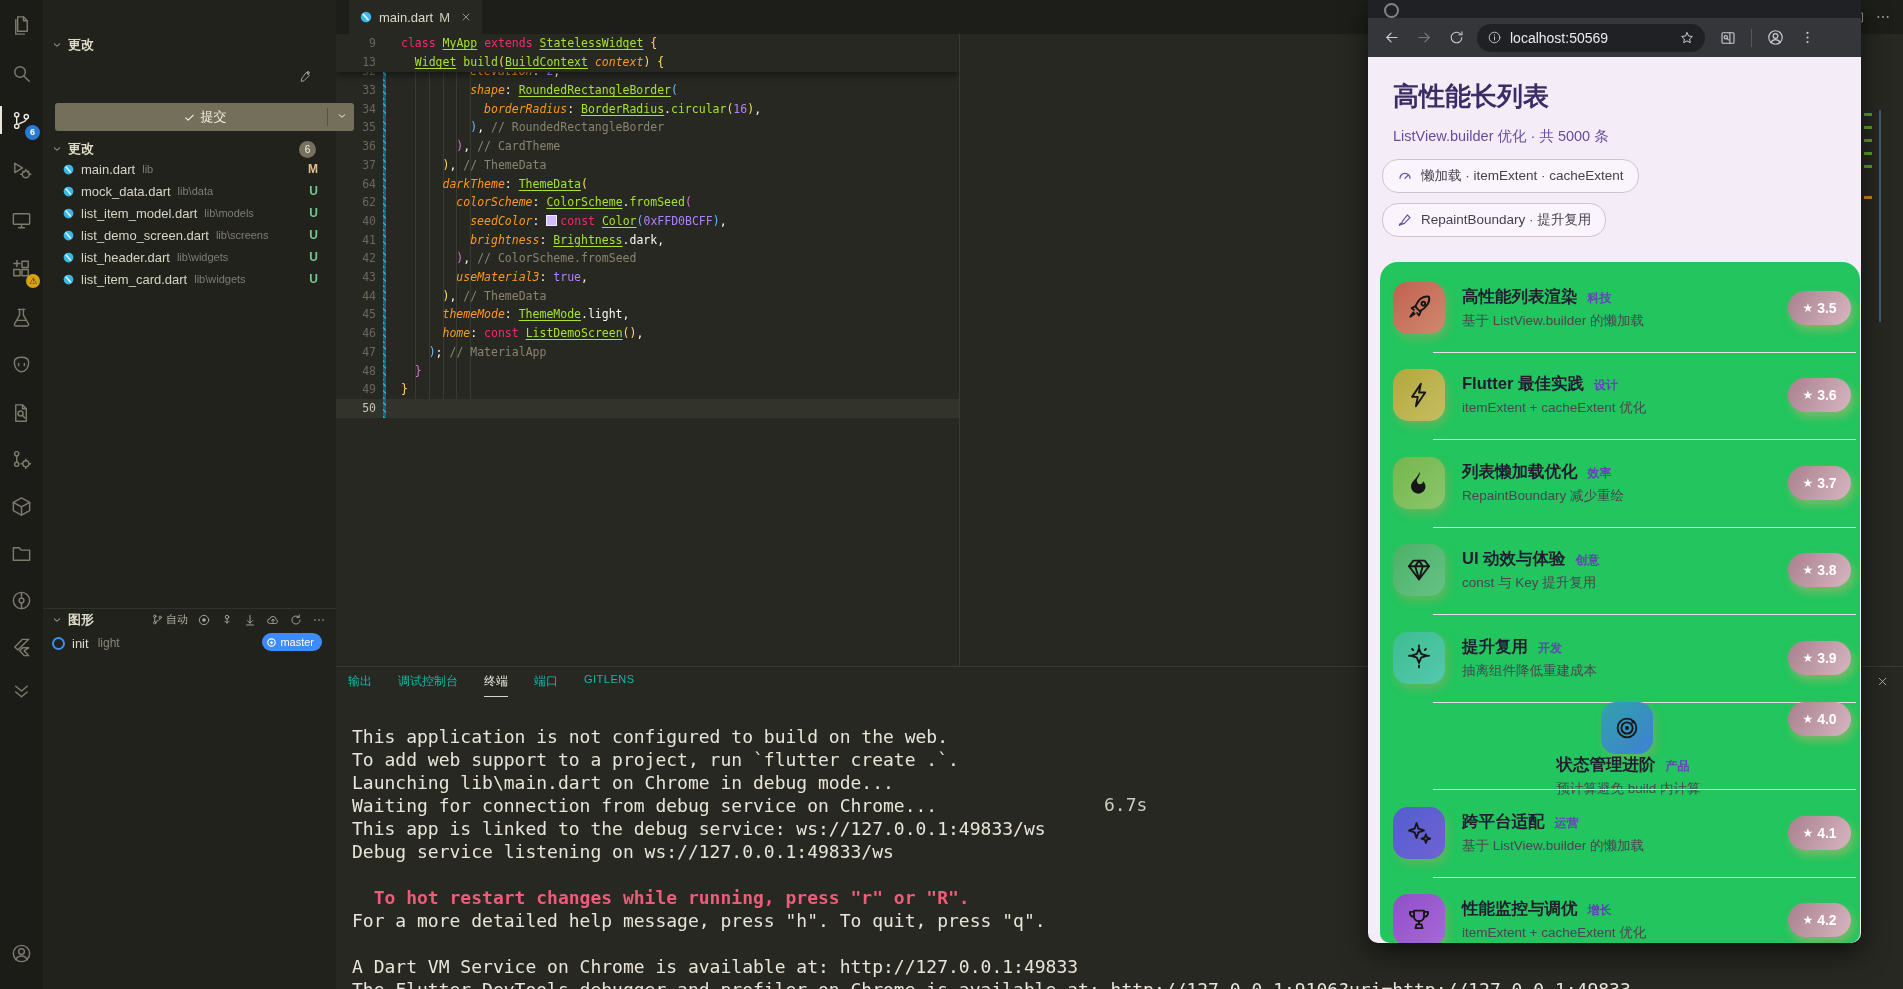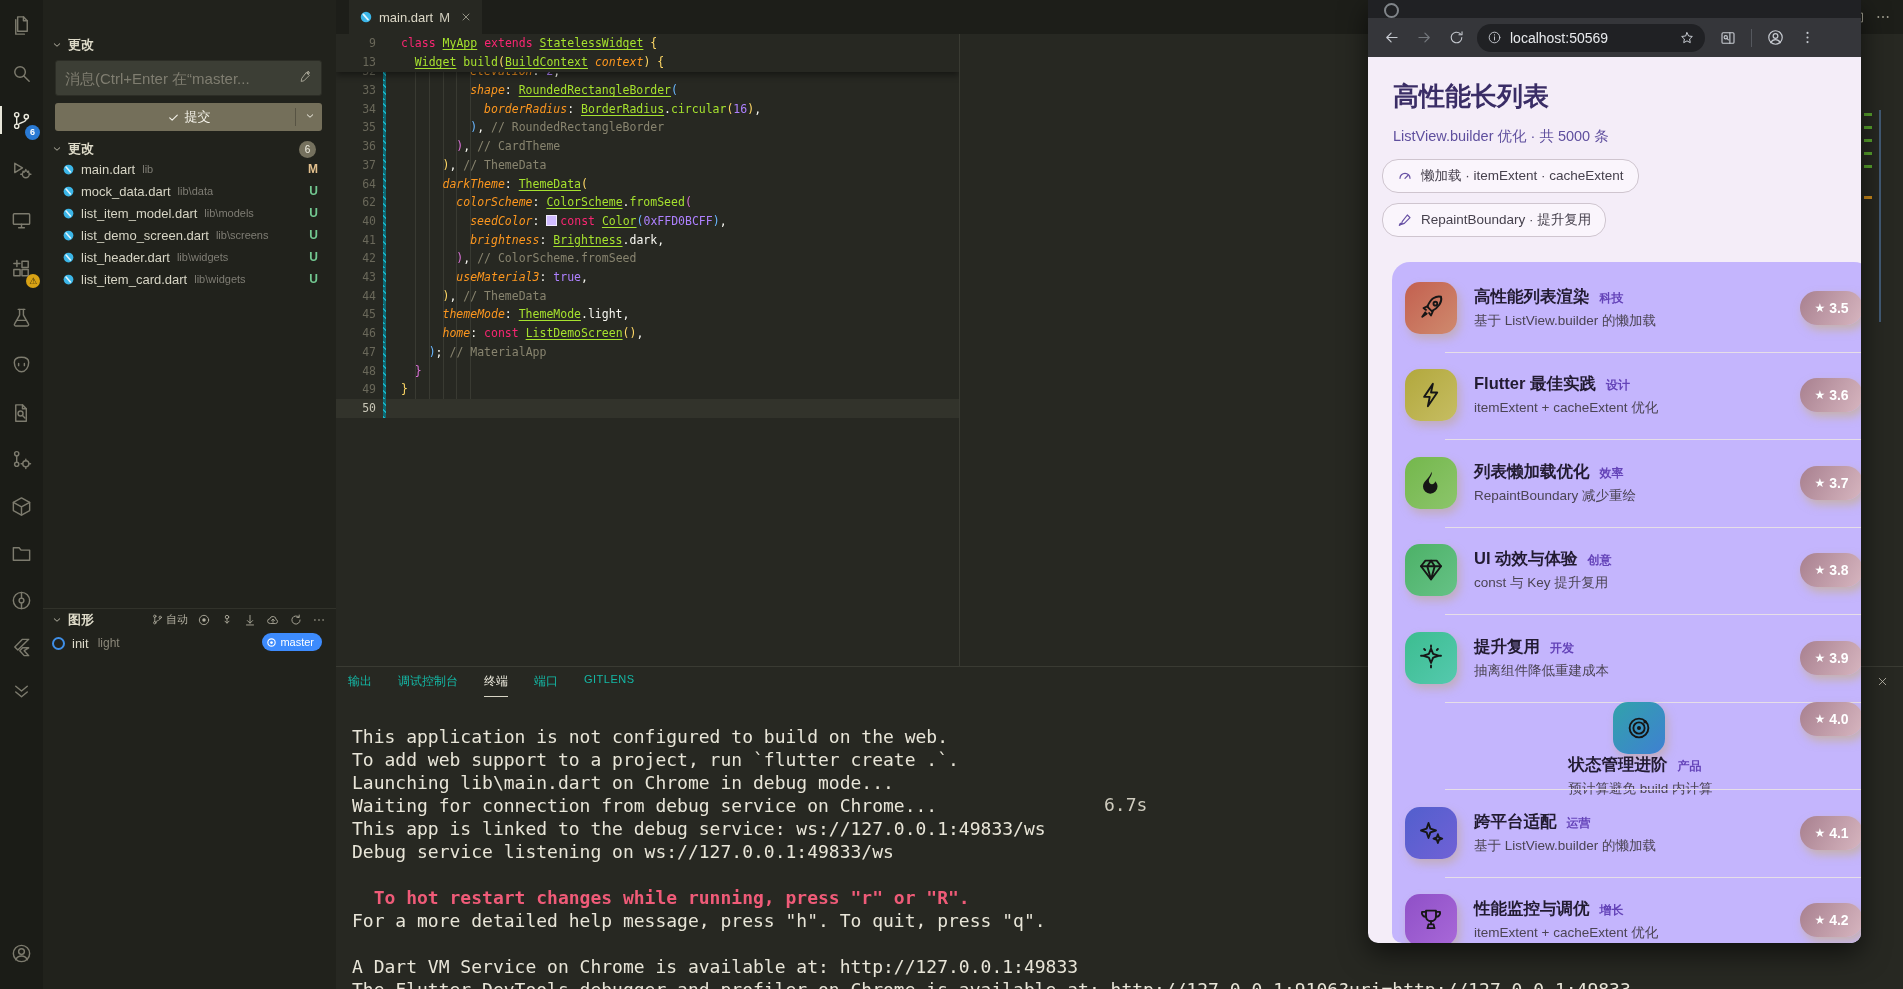--- a/index.html
+++ b/index.html
@@ -23,21 +23,21 @@
   .sidebar{position:absolute;left:43px;top:0;width:293px;height:989px;background:#21221c;z-index:5;color:#c9c6b6;}
   .sb-header{position:absolute;left:0;top:0;width:100%;height:34px;}
   .sb-title{position:absolute;left:14px;top:10px;font-size:11px;color:#b4b1a2;letter-spacing:.3px;}
   .sb-more{position:absolute;right:22px;top:9px;color:#c9c6b6;cursor:pointer;}
   .sb-row{position:absolute;left:0;width:100%;height:22px;display:flex;align-items:center;font-size:13px;color:#dedbc9;}
   .chev{margin:0 5px 0 8px;color:#b4b1a2;}
   .commit-input{position:absolute;left:12px;top:60px;width:267px;height:36px;box-sizing:border-box;background:#3c3e35;border:1px solid #2c2d26;
         border-radius:3px;color:#cfccbc;font-size:15px;padding:0 26px 0 9px;font-family:"Liberation Sans","DejaVu Sans",sans-serif;}
   .commit-input::placeholder{color:#7f7d70;}
   .pen{position:absolute;left:256px;top:70px;color:#bab7a8;cursor:pointer;}
-  .commit-btn{position:absolute;left:12px;top:103px;width:267px;height:28px;background:#746f5a;border-radius:3px;display:flex;
+  .commit-btn{position:absolute;left:12px;top:103px;width:299px;height:28px;background:#746f5a;border-radius:3px;display:flex;
         align-items:center;justify-content:center;color:#f5f3ea;font-size:13px;cursor:pointer;}
   .commit-btn .lbl{margin-left:5px;}
   .commit-btn .split{position:absolute;right:26px;top:5px;width:1px;height:18px;background:rgba(0,0,0,.25);}
   .commit-btn .caret{position:absolute;right:6px;top:7px;color:#f0eee2;}
   .badge{position:absolute;right:20px;width:17px;height:17px;border-radius:50%;background:#75715e;color:#f4f2e6;font-size:10px;
          line-height:17px;text-align:center;}
   .file-row{position:absolute;left:0;width:100%;height:22px;display:flex;align-items:center;cursor:pointer;}
   .file-row .nm{font-size:13px;color:#d7d5c5;margin-left:6px;white-space:nowrap;}
   .file-row .pth{font-size:11px;color:#7f7d74;margin-left:7px;white-space:nowrap;}
   .file-row .st{position:absolute;right:18px;font-size:12px;font-weight:bold;}
@@ -101,21 +101,21 @@
   .urlpill{position:relative;margin-left:12px;width:228px;height:28px;background:#202124;border-radius:14px;display:flex;align-items:center;color:#c7cbd1;}
   .urlpill .utext{font-size:14px;color:#e8eaed;margin-left:8px;flex:1;}
   .bt-right{display:flex;align-items:center;margin-left:14px;gap:14px;color:#c7cbd1;}
   .vdiv{width:1px;height:18px;background:#55585e;}
   .bpage{position:absolute;left:0;top:57px;width:100%;height:886px;background:#f4edf8;}
   .p-title{position:absolute;left:25px;top:22px;font-size:26px;font-weight:bold;color:#3a2d66;}
   .p-sub{position:absolute;left:25px;top:70px;font-size:14.5px;color:#5f4f9e;}
   .chip{position:absolute;left:14px;height:32px;border:1px solid #cfc5cf;border-radius:16px;background:rgba(253,250,255,.6);
         display:flex;align-items:center;padding:0 14px;gap:8px;font-size:13.5px;color:#46414d;cursor:pointer;}
   .chip .cic{color:#6750a4;}
-  .plist{position:absolute;left:24px;top:205px;width:480px;bottom:0;background:#c4b5fd;border-radius:18px 18px 10px 10px;}
+  .plist{position:absolute;left:12px;top:205px;width:480px;bottom:0;background:#22c55e;border-radius:18px 18px 10px 10px;}
   .pitem{position:absolute;left:0;width:100%;height:87px;display:flex;align-items:center;cursor:pointer;}
   .pic{width:52px;height:52px;border-radius:15px;margin-left:13px;display:flex;align-items:center;justify-content:center;color:#161616;
        box-shadow:3px 5px 10px rgba(190,160,95,.40);flex:none;}
   .ptxt{margin-left:17px;display:flex;flex-direction:column;gap:4px;}
   .ptitle-row{display:flex;align-items:baseline;gap:10px;}
   .ptitle{font-size:16.5px;font-weight:bold;color:#221b31;}
   .ptag{font-size:12px;font-weight:bold;color:#6443b8;}
   .psub{font-size:13.5px;color:#4b4453;}
   .prate{position:absolute;left:408px;width:63px;height:34px;border-radius:17px;background:linear-gradient(120deg,#a8808f,#d7b6c0);
          display:flex;align-items:center;justify-content:center;color:#fff;font-size:14px;font-weight:bold;gap:4px;
@@ -241,21 +241,20 @@
 
   <div class="sidebar">
     <div class="sb-row" style="top:34px;">
       <span class="chev icon" id="chev1">
           <svg width="12" height="12" viewBox="0 0 24 24" fill="none" stroke="currentColor" stroke-width="2" stroke-linecap="round" stroke-linejoin="round">
             <path d="M6.5 9.5l5.5 5 5.5-5"></path>
           </svg>
         </span>
       <span style="font-weight:bold;">更改</span>
     </div>
-    <input class="commit-input" placeholder="消息(Ctrl+Enter 在“master..." style="">
     <span class="pen icon" id="penIcon">
         <svg width="13" height="13" viewBox="0 0 24 24" fill="none" stroke="currentColor" stroke-width="1.5" stroke-linecap="round" stroke-linejoin="round">
           <path d="M14 5l5 5L9 20l-5 1 1-5z"></path>
           <path d="M17 2.5l.8 2 2 .8-2 .8-.8 2-.8-2-2-.8 2-.8z"></path>
         </svg>
       </span>
     <div class="commit-btn">
       <span class="icon" id="checkIcon">
           <svg width="13" height="13" viewBox="0 0 24 24" fill="none" stroke="currentColor" stroke-width="2" stroke-linecap="round" stroke-linejoin="round">
             <path d="M5 12.5l4.5 4.5L19 7.5"></path>

